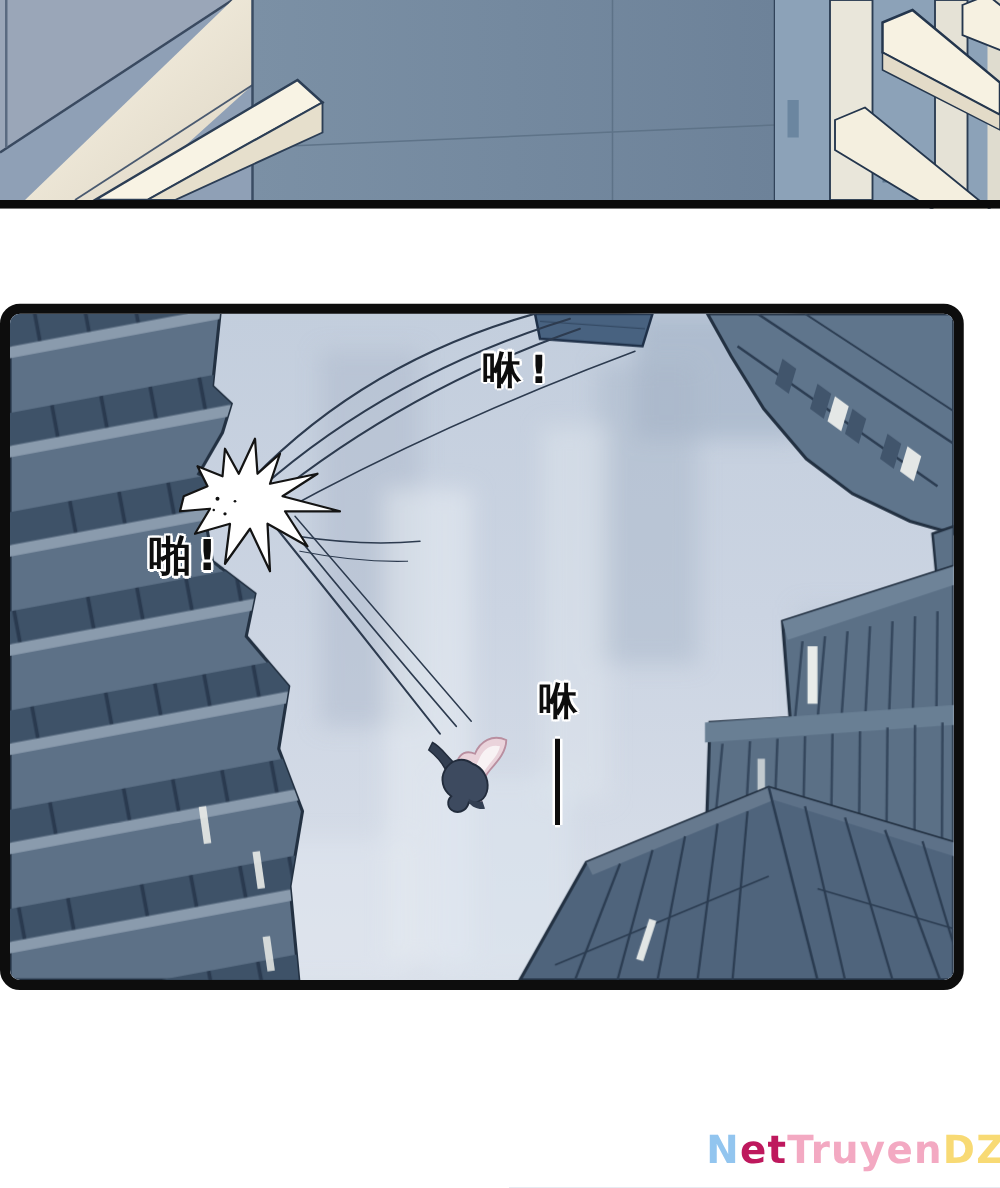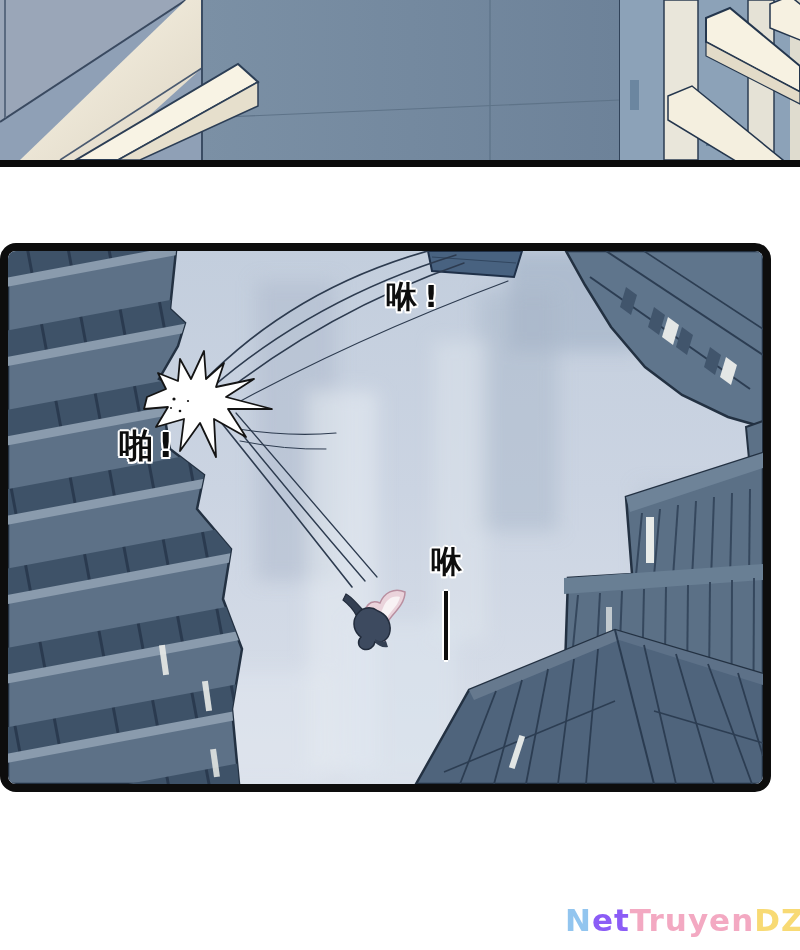--- a/index.html
+++ b/index.html
@@ -235,16 +235,16 @@
       </g>
     </svg>
 
     <span class="sfx sfx1">咻!</span>
     <span class="sfx sfx2">啪!</span>
     <span class="sfx sfx3">咻</span>
     <div class="sfx-line"></div>
   </div>
 
   <div class="watermark">
-    <span style="color: rgb(146, 197, 239);">N</span><span style="color: #8b5cf6;">et</span><span style="color: rgb(243, 169, 194);">Truyen</span><span style="color: rgb(248, 218, 116);">DZ</span>
+    <span style="color: rgb(146, 197, 239);">N</span><span style="color: #be185d;">et</span><span style="color: rgb(243, 169, 194);">Truyen</span><span style="color: rgb(248, 218, 116);">DZ</span>
   </div>
 
 </div>
 
 </body></html>

